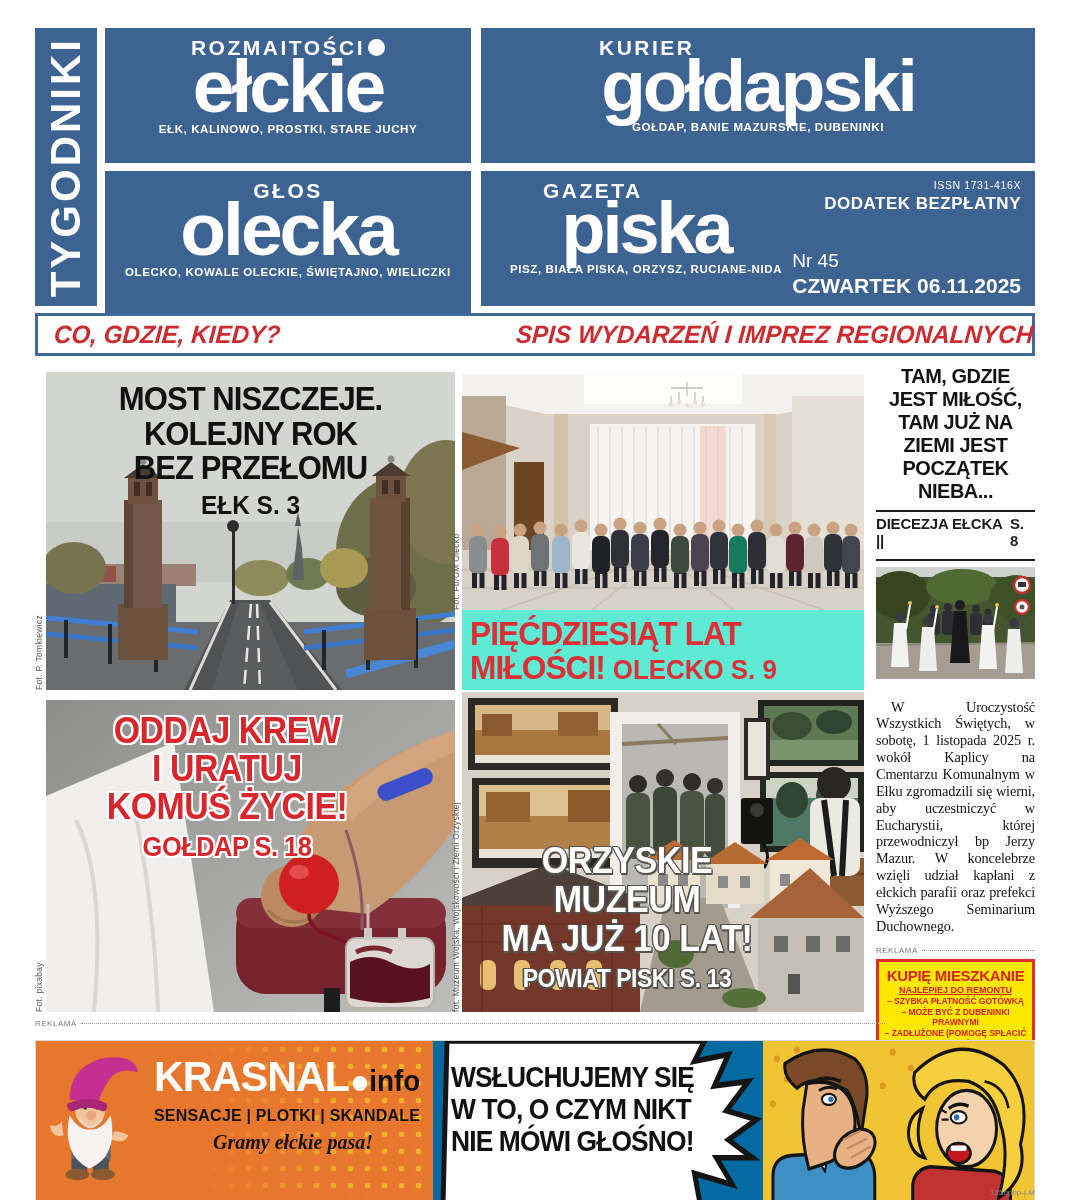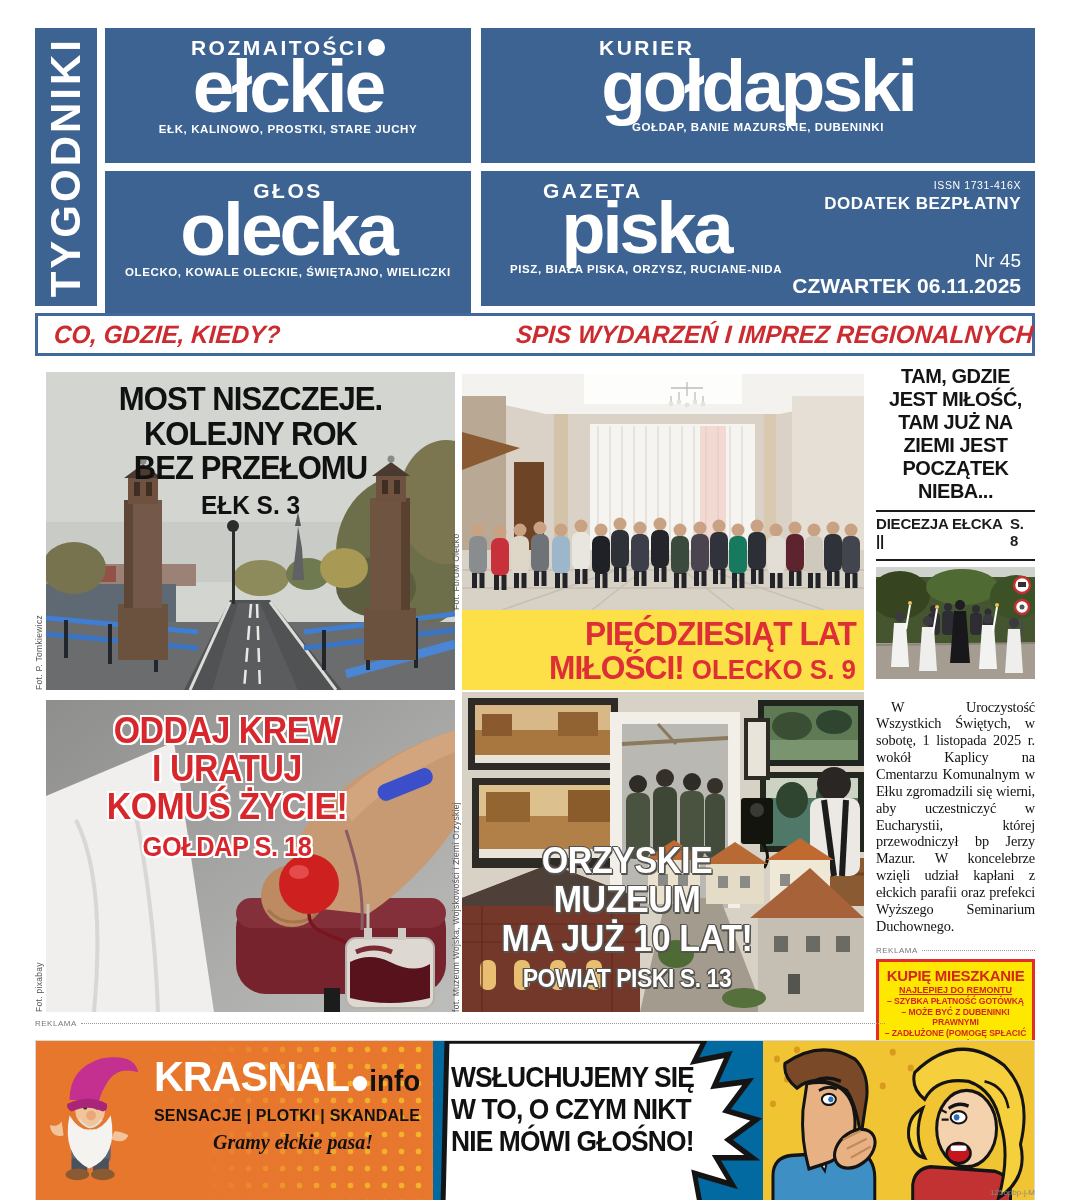--- a/index.html
+++ b/index.html
@@ -23,21 +23,21 @@
   .boxA2 { left:70px;  top:143px; width:366px; height:166px; }
   .boxB2 { left:446px; top:143px; width:554px; height:135px; text-align:left; }
   .boxB1 .topword { text-align:left; padding-left:118px; }
   .boxB1 .bigword { font-size:73px; }
   .boxB2 .logo { width:330px; text-align:center; }
   .boxB2 .topword { text-align:left; padding-left:62px; }
   .boxB2 .bigword { font-size:72px; }
   .issueinfo { position:absolute; right:14px; top:8px; text-align:right; color:#fff; }
   .issn { font-size:10.5px; letter-spacing:.6px; }
   .freelbl { font-size:17px; font-weight:700; letter-spacing:.5px; margin-top:3px; }
-  .issuenum { position:absolute; right:14px; bottom:8px; text-align:right; color:#fff; }
+  .issuenum { position:absolute; right:14px; bottom:8px; text-align:left; color:#fff; }
   .nr { font-size:19px; }
   .datelbl { font-size:21px; font-weight:700; margin-top:2px; }
 
   
   .events { position:absolute; left:35px; top:313px; width:1000px; height:43px;
             border:3px solid #41699c; background:#fff; }
   .events .ev { position:absolute; top:4px; color:#cc2b30; font-weight:700; font-style:italic;
                 font-size:25px; transform:skewX(-4deg) scaleX(.97); transform-origin:left; white-space:nowrap; }
   .ev-left { left:16px; }
   .ev-right { left:478px; }
@@ -60,22 +60,22 @@
   .blood-head { left:52px; top:712px; width:350px; color:#d8272c; font-size:36px; letter-spacing:-.5px;
     transform:scaleX(.94);
     text-shadow:-2px 0 #fff,2px 0 #fff,0 -2px #fff,0 2px #fff,-2px -2px #fff,2px 2px #fff,-2px 2px #fff,2px -2px #fff; }
   .blood-head .pg { font-size:27px; margin-top:8px; }
 
   .museum-head { left:472px; top:842px; width:310px; color:#fff; font-size:37px; letter-spacing:-.5px;
     transform:scaleX(.92);
     text-shadow:-1.5px 0 #55534e,1.5px 0 #55534e,0 -1.5px #55534e,0 1.5px #55534e,1.5px 1.5px #55534e,-1.5px -1.5px #55534e; }
   .museum-head .pg { font-size:25px; margin-top:6px; }
 
-  .anniv-cap { position:absolute; left:462px; top:610px; width:402px; height:80px; background:#fde047;
-               text-align:right; color:#dd2f35; font-weight:700; padding-top:7px; }
+  .anniv-cap { position:absolute; left:462px; top:610px; width:402px; height:80px; background:#5eead4;
+               text-align:left; color:#dd2f35; font-weight:700; padding-top:7px; }
   .anniv-cap .l1 { font-size:33px; line-height:1.02; letter-spacing:-1px; transform:scaleX(.96); }
   .anniv-cap .l2 { font-size:33px; line-height:1.05; letter-spacing:-1px; transform:scaleX(.96); }
   .anniv-cap .pg { font-size:27px; letter-spacing:0; }
 
   .pcredit { position:absolute; writing-mode:vertical-rl; transform:rotate(180deg);
              font-size:8.5px; color:#555; letter-spacing:.3px; width:12px;
              display:flex; align-items:center; white-space:nowrap; }
 
   
   .rcol { position:absolute; left:876px; top:364px; width:159px; }

